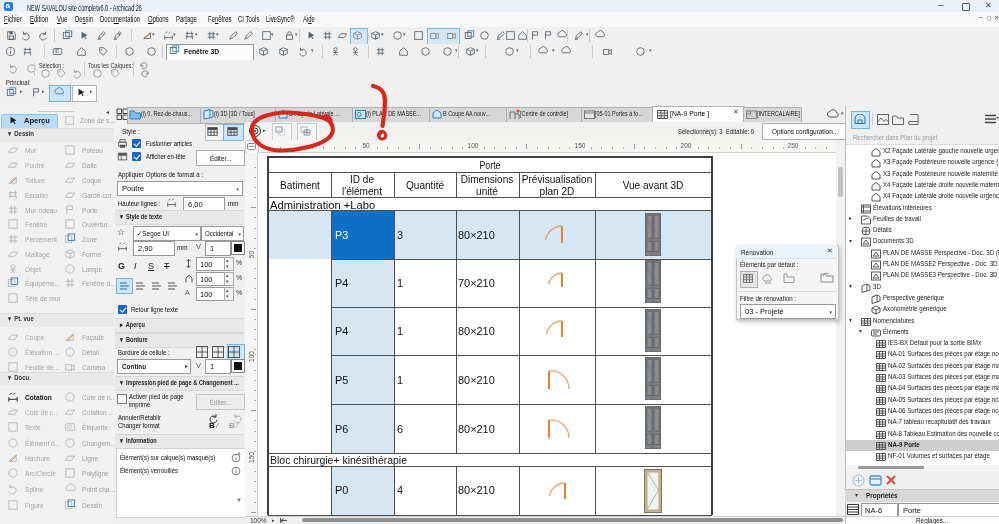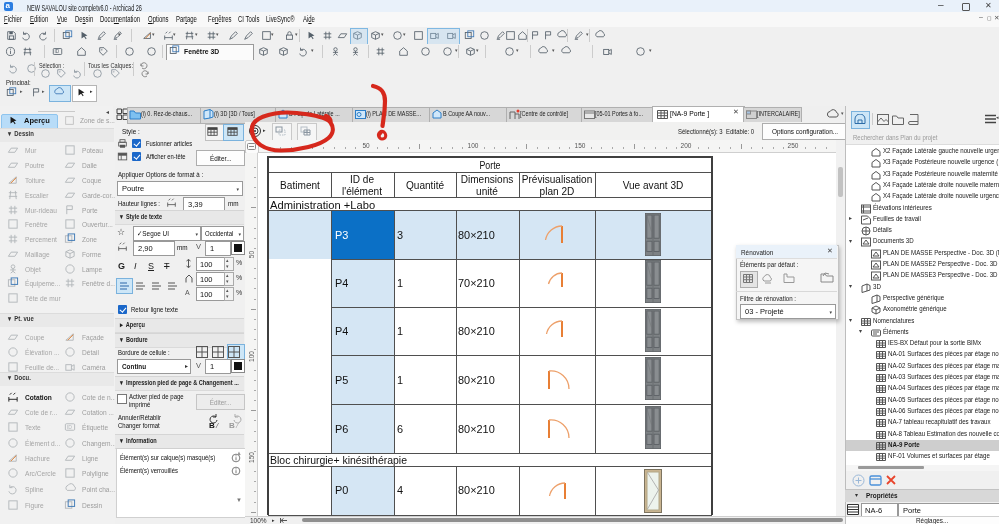--- a/index.html
+++ b/index.html
@@ -550,21 +550,21 @@
 <div class="txt" style="left:118px;top:170px;font-size:7.5px;color:#111;transform:scaleX(0.82);transform-origin:0 0;">Appliquer Options de format à :</div>
 <div class="fld" style="left:117px;top:181px;width:124px;height:13px;">
     <span style="position:absolute;left:4px;top:2px;">Poutre</span>
     <span style="position:absolute;right:3px;top:3.5px;font-size:5px;color:#444;">▾</span>
   </div>
 <div class="txt" style="left:118px;top:199px;font-size:7.5px;color:#111;transform:scaleX(0.8);transform-origin:0 0;">Hauteur lignes :</div>
 <svg class="ab" style="left:166px;top:197px" width="11" height="11" viewBox="0 0 13 13">
     <path d="M2 9 h9 M2 6.5 v5 M11 6.5 v5 M3 4 l2 -2 M7 4 l2 -2" stroke="#555" fill="none"></path>
   </svg>
 <div class="fld" style="left:183px;top:197px;width:40px;height:13px;">
-    <span style="position:absolute;left:4px;top:2px;">3,39</span>
+    <span style="position:absolute;left:4px;top:2px;">6,00</span>
   </div>
 <div class="txt" style="left:228px;top:199px;font-size:7.5px;color:#111;transform:scaleX(0.85);transform-origin:0 0;">mm</div>
 <div class="ab" style="left:115px;top:210px;width:129px;height:13px;background:#e8e8e8;border-top:1px solid #d5d5d5;border-bottom:1px solid #dadada;"></div>
 <div class="txt" style="left:120px;top:212.5px;font-size:7px;color:#222;font-weight:bold;transform:scaleX(0.8);transform-origin:0 0;">▾&nbsp; Style de texte</div>
 <div class="txt" style="left:117px;top:227px;font-size:9px;color:#333;">☆</div>
 <div class="fld" style="left:133px;top:226px;width:66px;height:13px;">
     <span style="position:absolute;left:3px;top:2px;transform:scaleX(0.85);transform-origin:0 0;">✓Segoe UI</span>
     <span style="position:absolute;right:2px;top:3.5px;font-size:5px;color:#444;">▾</span>
   </div>
 <div class="fld" style="left:201px;top:226px;width:41px;height:13px;">

